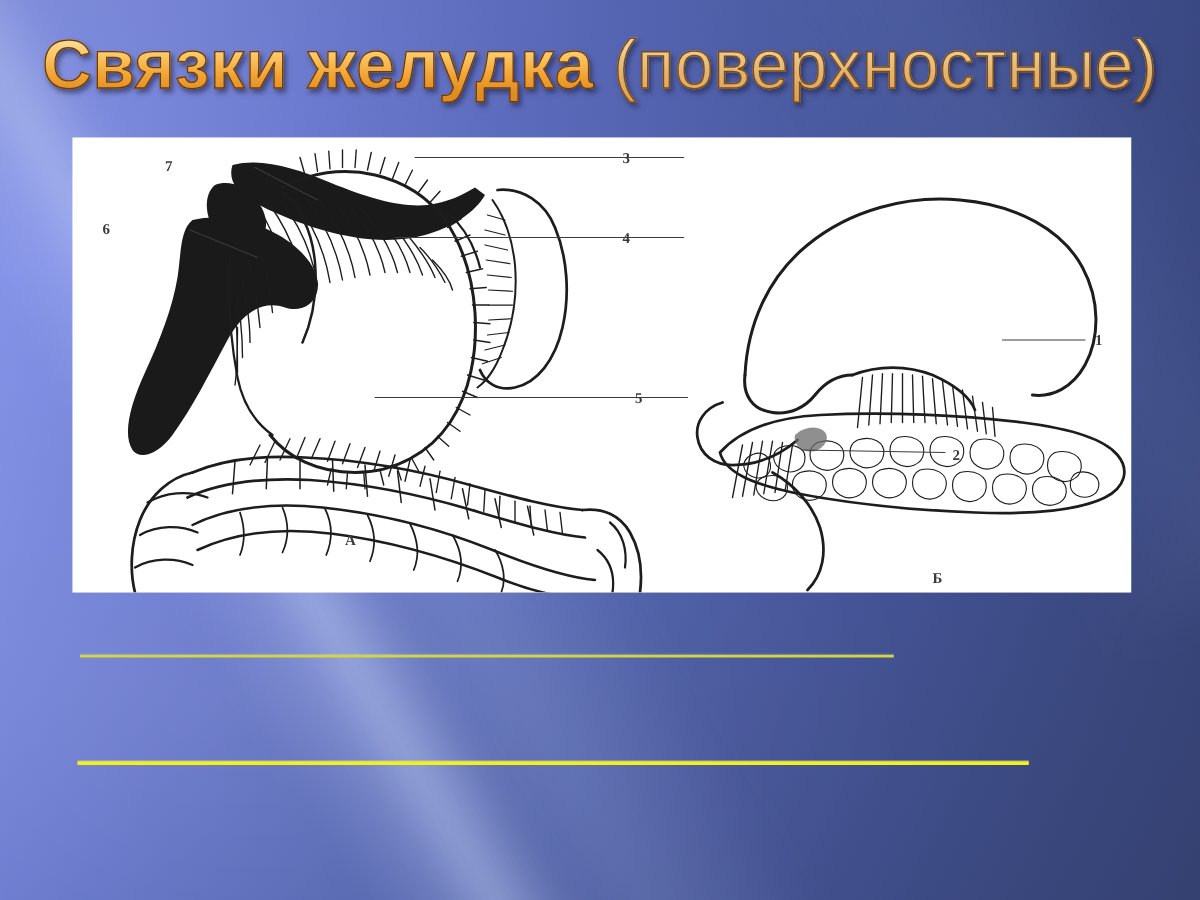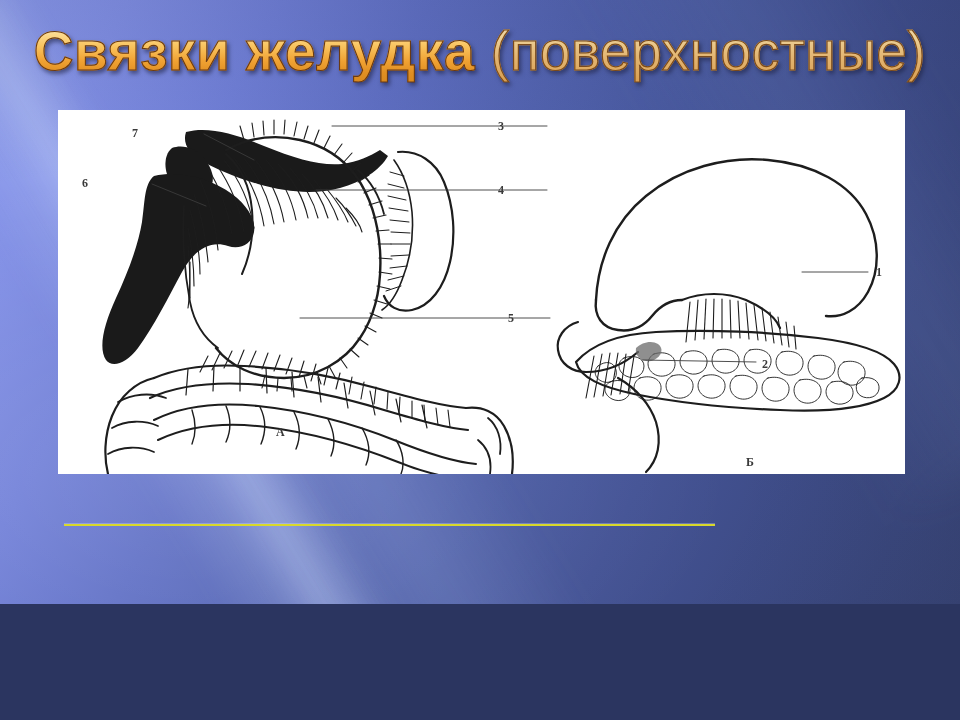--- a/index.html
+++ b/index.html
@@ -9,21 +9,21 @@
     background: #2b3560;
   }
   body {
     font-family: "Liberation Sans", sans-serif;
   }
 
   
   .slide {
     position: relative;
     width: 960px;
-    height: 604px;
+    height: 720px;
     overflow: hidden;
     
     background:
       linear-gradient(118deg,
         #8c9bef 0%,
         #8290e6 10%,
         #7180d8 22%,
         #6171c6 34%,
         #5566b4 46%,
         #4b5ca4 58%,

